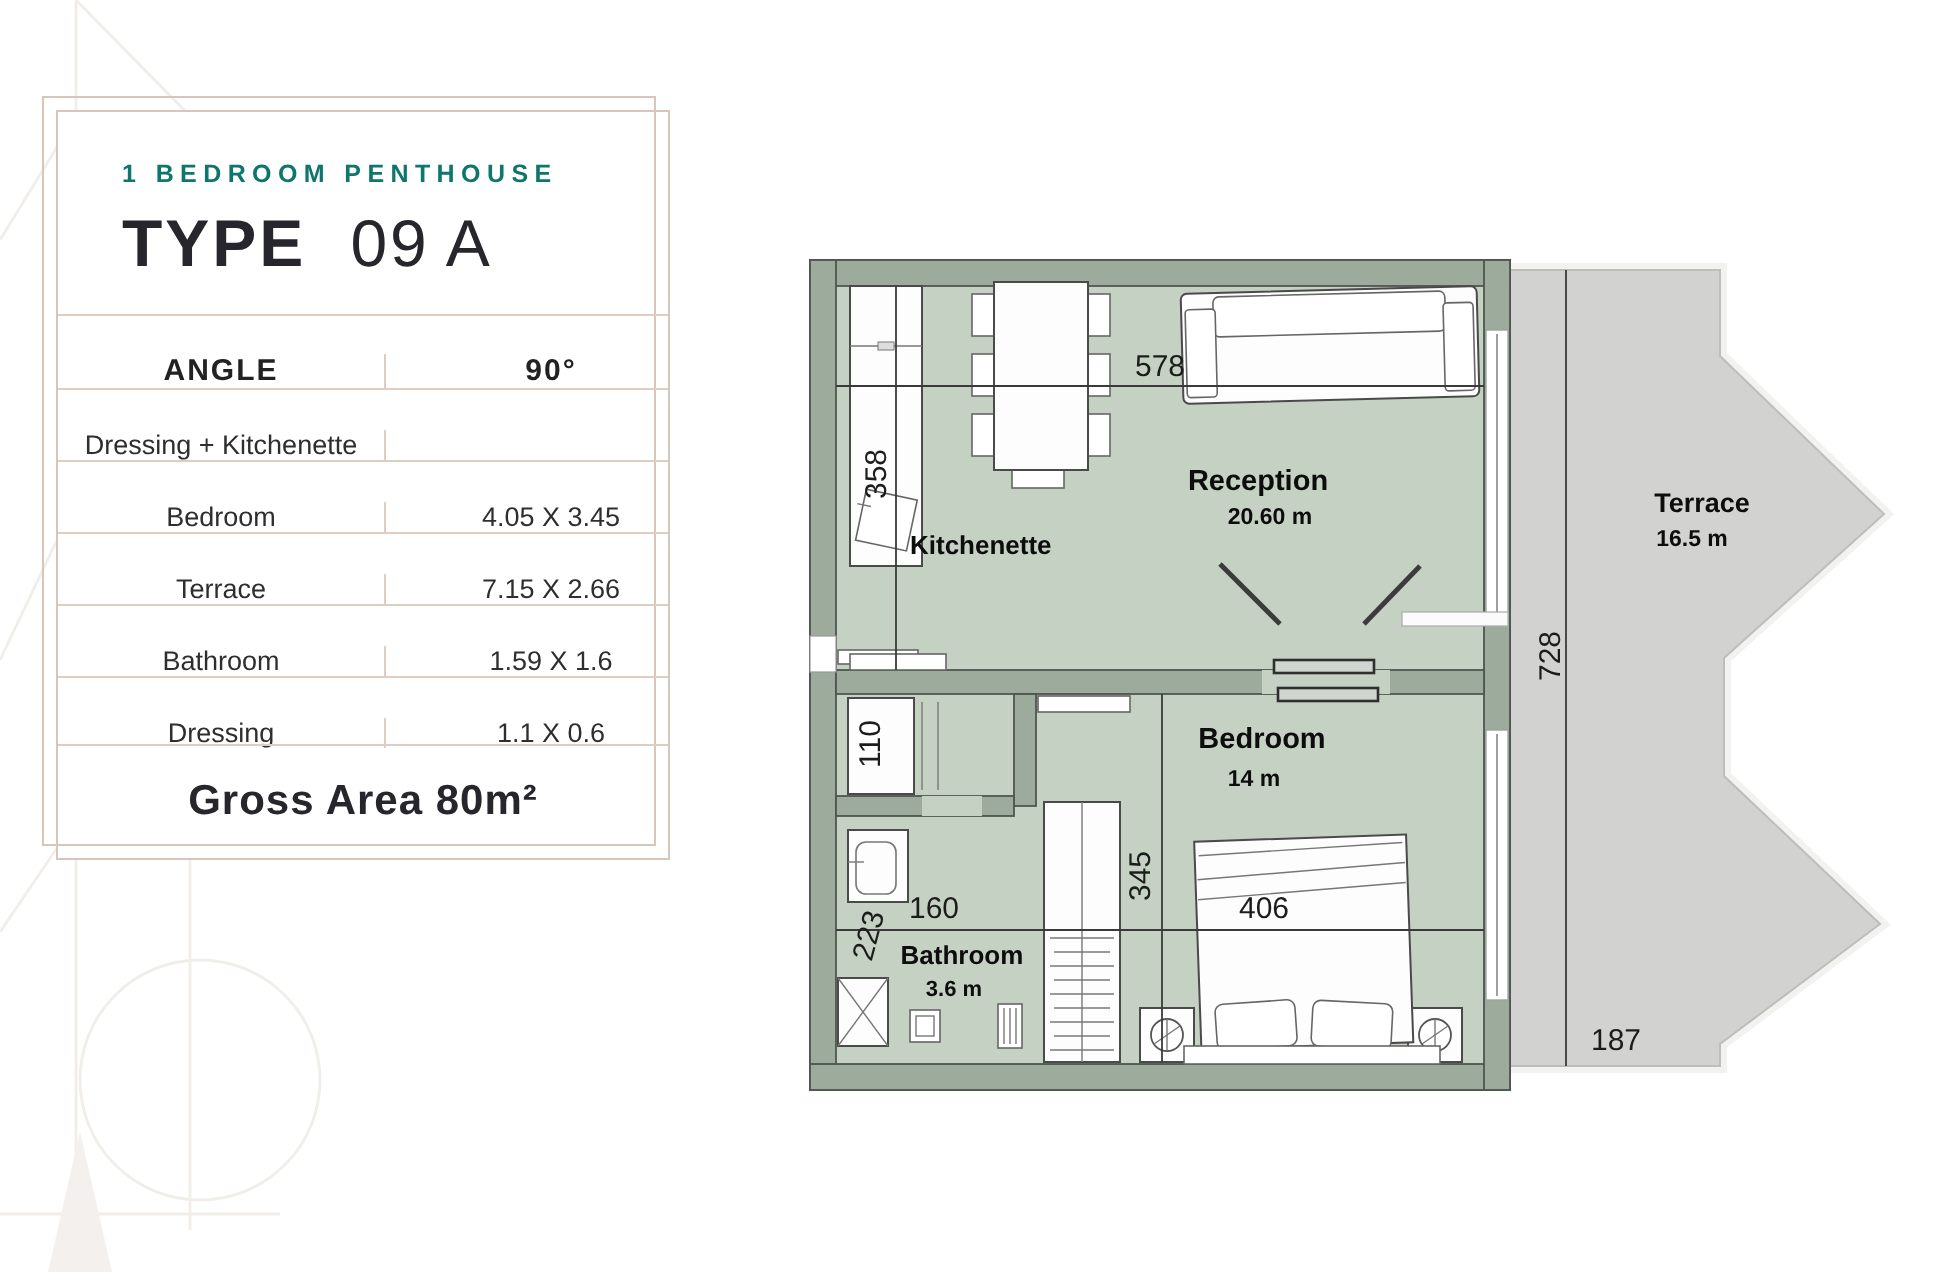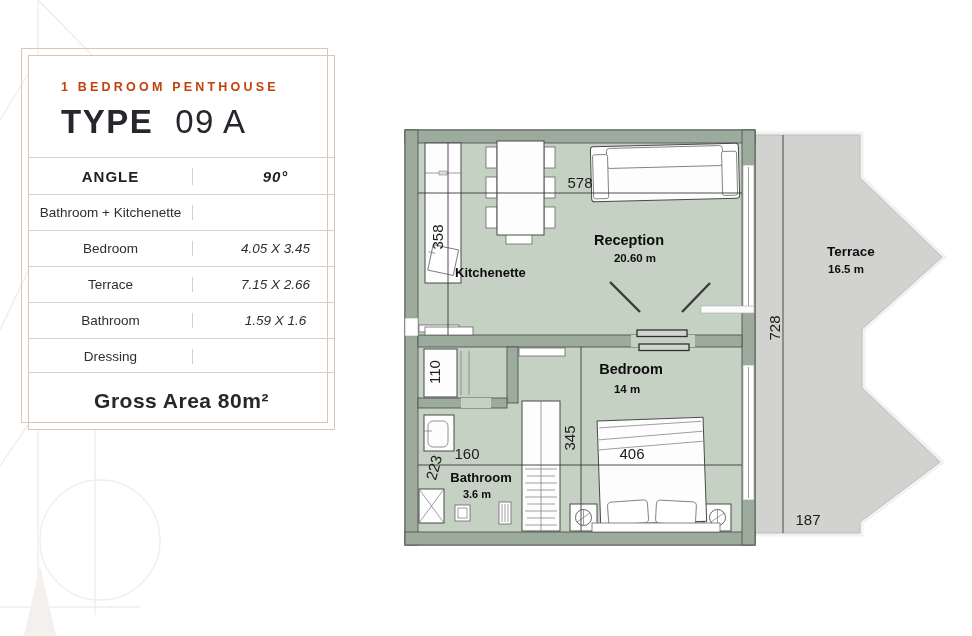--- a/index.html
+++ b/index.html
@@ -16,32 +16,32 @@
   .card{
     position:absolute;left:28px;top:55px;width:307px;height:375px;
     background:#fff;border:1px solid var(--frame);
   }
   .card::before{
     content:"";position:absolute;top:-8px;left:-8px;width:100%;height:100%;
     border:1px solid var(--frame);pointer-events:none;
   }
   .card-head{padding:24px 0 0 32px;}
   .card-category{
-    font-size:12.5px;font-weight:bold;letter-spacing:3.2px;color:#c2410c;
+    font-size:12.5px;font-weight:bold;letter-spacing:3.2px;color:#0f766e;
   }
   .card-title{margin-top:10px;color:var(--ink);font-size:33px;letter-spacing:1.5px;line-height:1.1;}
   .card-title .t1{font-weight:700;}
   .card-title .t2{font-weight:400;margin-left:22px;}
   .card-title .t3{font-weight:400;margin-left:8px;}
   .spec{position:absolute;left:0;top:101px;width:100%;}
-  .spec-row{display:flex;border-top:1px solid #e0cdc2;height:36px;align-items:center;gap:24px;}
+  .spec-row{display:flex;border-top:1px solid #e0cdc2;height:36px;align-items:flex-end;gap:24px;}
   .spec-row.header{height:37px;}
   .spec-cell{display:flex;align-items:center;justify-content:center;font-size:13.5px;color:#2e2e2e;}
   .spec-label{width:164px;border-right:1px solid #e0cdc2;}
-  .spec-value{flex:1;font-style:italic;}
+  .spec-value{flex:1;}
   .spec-row.header .spec-cell{font-weight:bold;font-size:15px;letter-spacing:1px;color:#222;}
   .gross{
     position:absolute;left:0;bottom:0;width:100%;height:57px;border-top:1px solid #e0cdc2;
     display:flex;align-items:center;justify-content:center;
     font-size:21px;font-weight:800;color:var(--ink);letter-spacing:.5px;
   }
 
   
   .plan{position:absolute;left:403px;top:125px;}
   .wallf{fill:var(--wall);stroke:#4e564f;stroke-width:.9;}
@@ -80,36 +80,37 @@
       <div class="card-title">
         <span class="t1">TYPE</span><span class="t2">09</span><span class="t3">A</span>
       </div>
     </div>
     <div class="spec">
       <div class="spec-row header">
         <div class="spec-cell spec-label">ANGLE</div>
         <div class="spec-cell spec-value">90°</div>
       </div>
       <div class="spec-row">
-        <div class="spec-cell spec-label">Bathroom + Kitchenette</div>
+        <div class="spec-cell spec-label">Dressing + Kitchenette</div>
       </div>
       <div class="spec-row">
         <div class="spec-cell spec-label">Bedroom</div>
         <div class="spec-cell spec-value">4.05 X 3.45</div>
       </div>
       <div class="spec-row">
         <div class="spec-cell spec-label">Terrace</div>
         <div class="spec-cell spec-value">7.15 X 2.66</div>
       </div>
       <div class="spec-row">
         <div class="spec-cell spec-label">Bathroom</div>
         <div class="spec-cell spec-value">1.59 X 1.6</div>
       </div>
       <div class="spec-row">
         <div class="spec-cell spec-label">Dressing</div>
+        <div class="spec-cell spec-value">1.1 X 0.6</div>
       </div>
     </div>
     <div class="gross">Gross Area 80m²</div>
   </div>
 
   <svg class="plan" width="555" height="425" viewBox="0 0 555 425">
 
     <g>
       <polygon points="352,10 457,10 457,53 539,132 459,204 459,263 537,337 457,397 457,408 352,408" fill="none" stroke="#f2f3f1" stroke-width="7"></polygon>
       <polygon points="352,10 457,10 457,53 539,132 459,204 459,263 537,337 457,397 457,408 352,408" fill="var(--terrace)" stroke="#bdbeba" stroke-width="1"></polygon>

